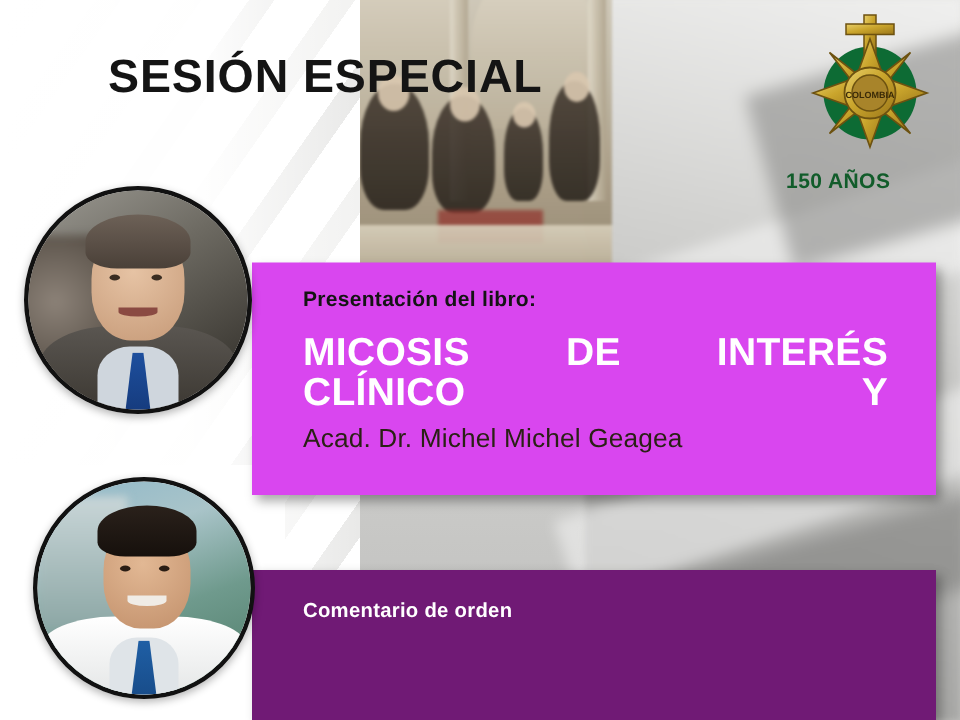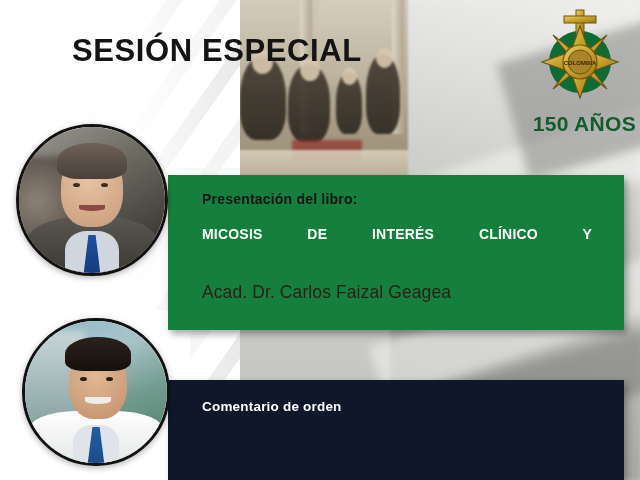--- a/index.html
+++ b/index.html
@@ -100,51 +100,51 @@
   .header-title{
     position:absolute;left:72px;top:33px;
     font-size:31px;font-weight:bold;letter-spacing:.6px;
     color:#141414;white-space:nowrap;
   }
 
   
   .logo{position:absolute;left:524px;top:4px;width:112px;height:132px;}
   .logo svg{display:block;}
   .logo-years{
-    position:absolute;left:0;top:108px;width:112px;text-align:right;
-    font-size:21px;font-weight:bold;color:#115c2a;letter-spacing:.3px;
+    position:absolute;left:0;top:108px;width:112px;text-align:left;
+    font-size:14px;font-weight:bold;color:#115c2a;letter-spacing:.3px;
     white-space:nowrap;
   }
 
   
   .gold-panel{
     position:absolute;left:168px;top:175px;width:456px;height:155px;
-    background:#15803d;
+    background:#d946ef;
     box-shadow:3px 4px 7px rgba(0,0,0,.35);
   }
   .gold-kicker{
     position:absolute;left:34px;top:16px;
     font-size:14px;font-weight:bold;color:#141414;letter-spacing:.2px;
   }
   .gold-title{
     position:absolute;left:34px;top:46px;width:390px;
-    font-size:14px;font-weight:bold;color:#ffffff;
+    font-size:26px;font-weight:bold;color:#ffffff;
     line-height:27px;letter-spacing:.2px;
   }
   .gold-title .l1{display:block;text-align:justify;text-align-last:justify;}
   .gold-title .l2{display:block;}
   .gold-author{
     position:absolute;left:34px;top:107px;
     font-size:17.5px;color:#2a2115;letter-spacing:.1px;font-weight:normal;
   }
 
   
   .green-panel{
     position:absolute;left:168px;top:380px;width:456px;height:100px;
-    background:#0f172a;
+    background:#701a75;
     box-shadow:3px 3px 7px rgba(0,0,0,.3);
   }
   .green-kicker{
     position:absolute;left:34px;top:19px;
     font-size:13.5px;font-weight:bold;color:#ffffff;letter-spacing:.2px;
   }
   .green-author{
     position:absolute;left:34px;top:43px;
     font-size:19px;color:#f2f6f2;letter-spacing:.1px;
   }
@@ -255,21 +255,21 @@
       <text x="56" y="61" text-anchor="middle" font-family="'Liberation Sans', sans-serif" font-size="6" font-weight="bold" fill="#3a2a07">COLOMBIA</text>
     </svg>
     <div class="logo-years">150 AÑOS</div>
   </div>
 
   <div class="gold-panel">
     <div class="gold-kicker">Presentación del libro:</div>
     <div class="gold-title">
       <span class="l1">MICOSIS DE INTERÉS CLÍNICO Y</span>
     </div>
-    <div class="gold-author">Acad. Dr. Carlos Faizal Geagea</div>
+    <div class="gold-author">Acad. Dr. Michel Michel Geagea</div>
   </div>
 
   <div class="green-panel">
     <div class="green-kicker">Comentario de orden</div>
   </div>
 
   <div class="portrait p1">
     <div class="ph">
       <div class="p1bg"></div>
       <div class="p1blur"></div>

